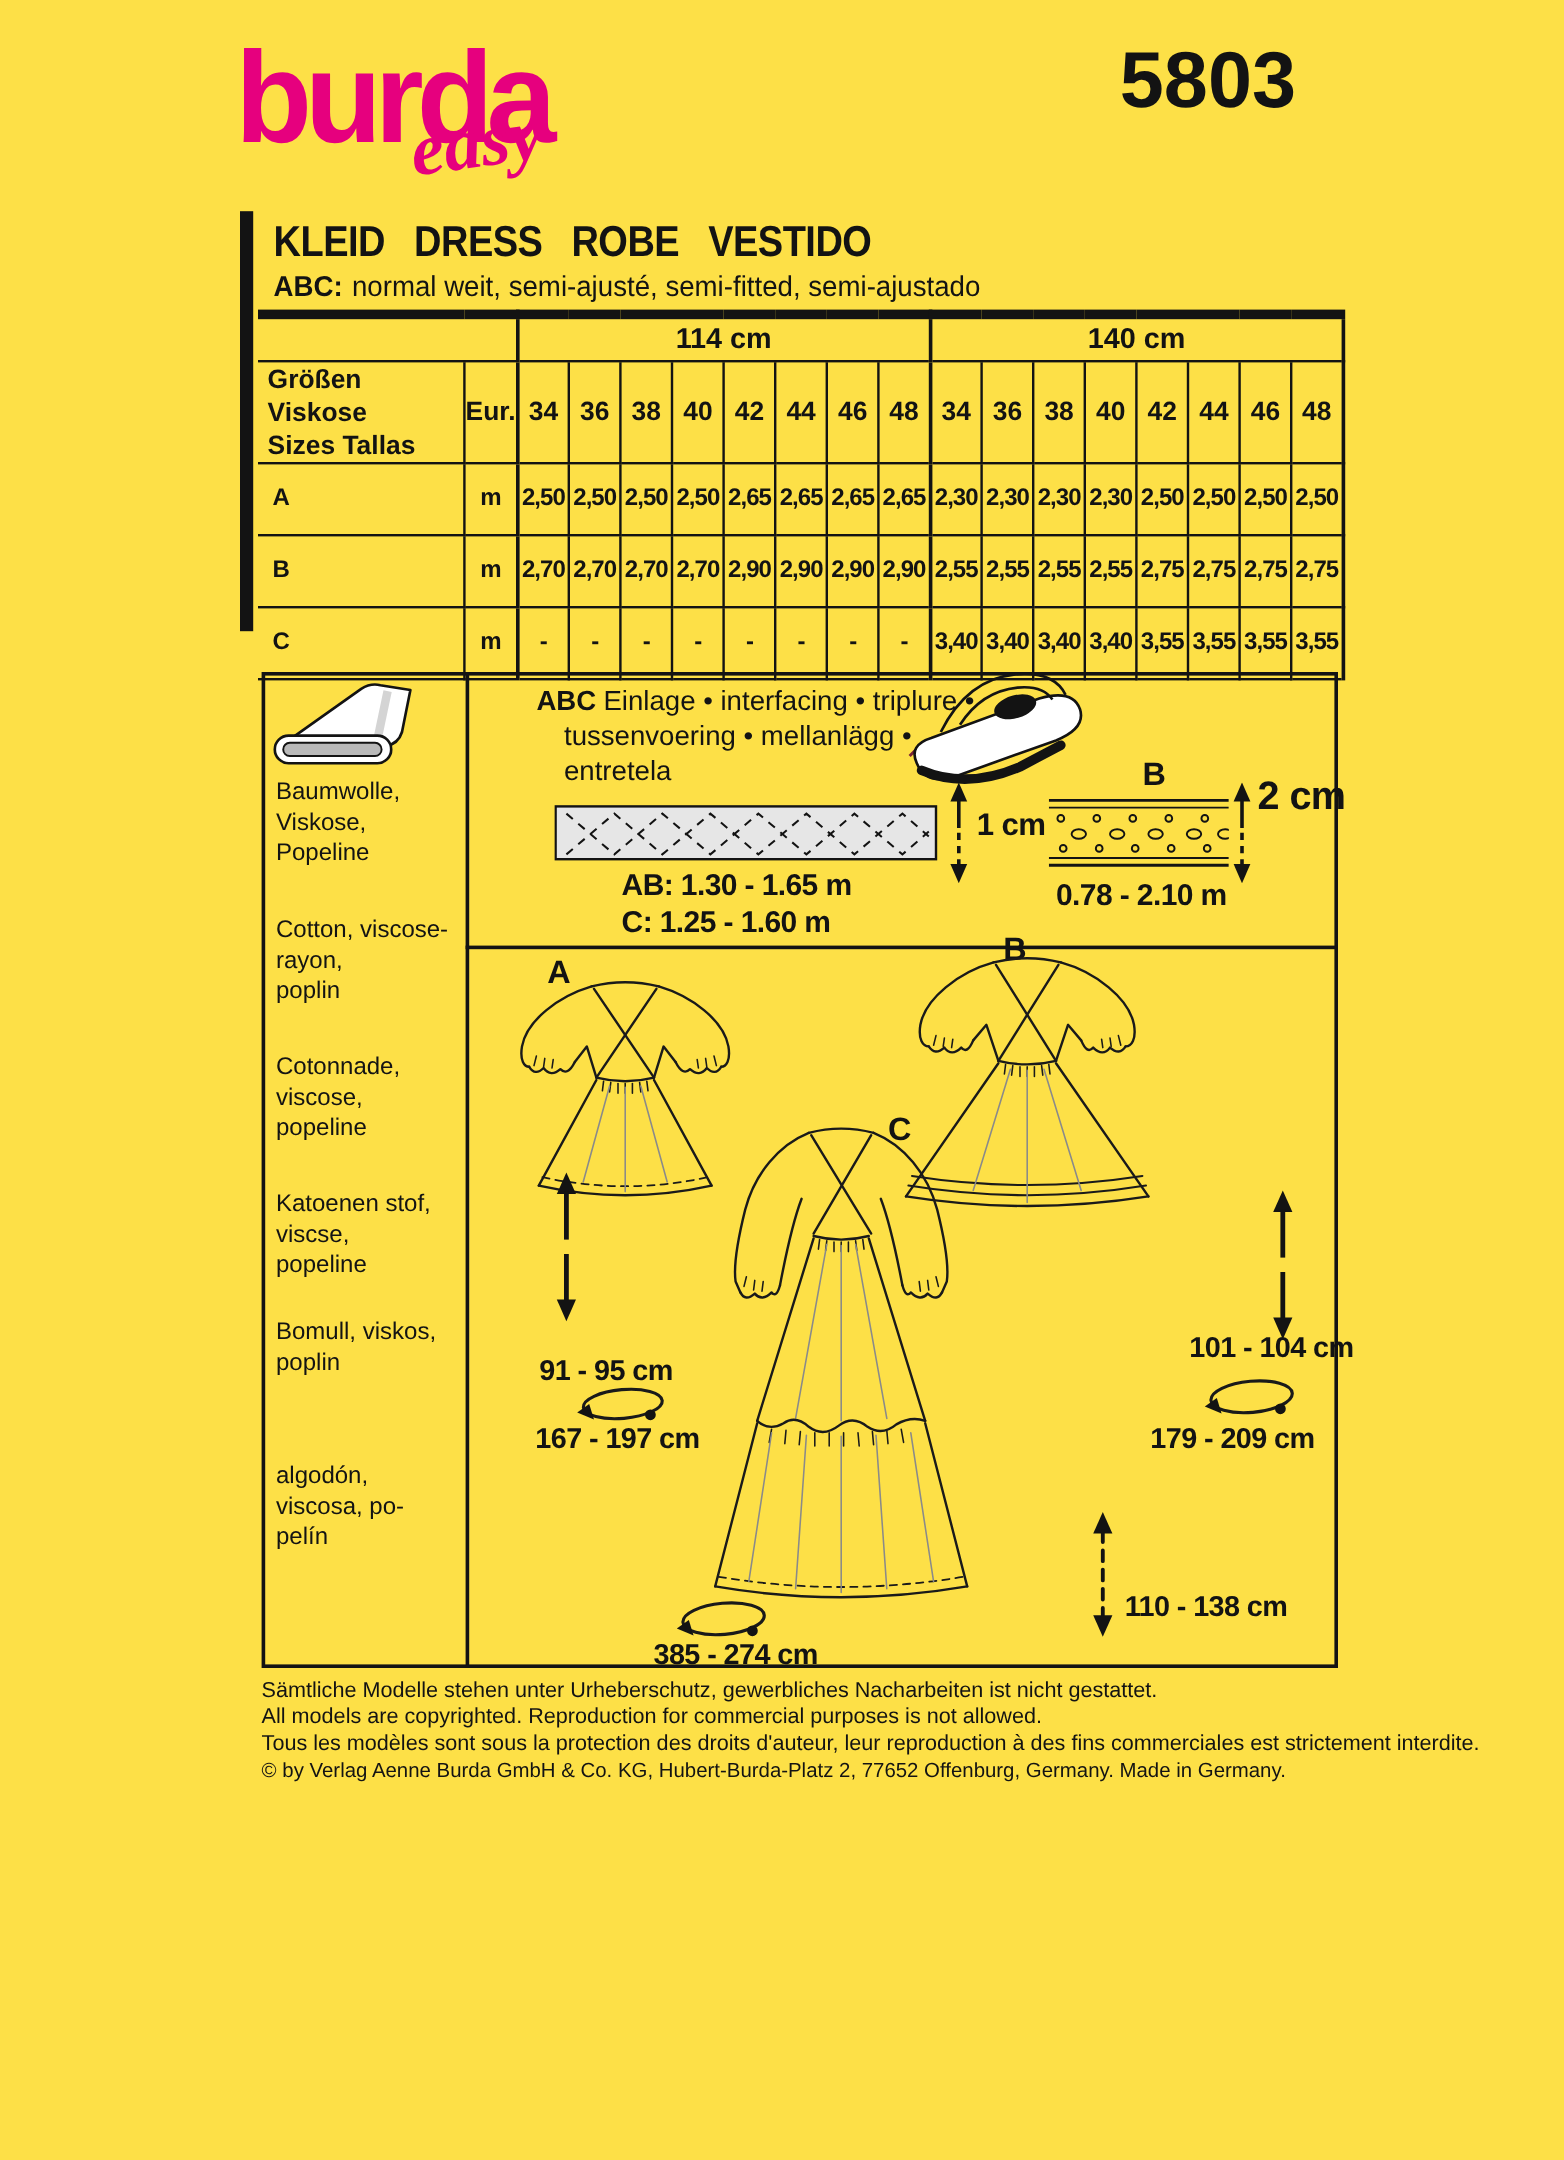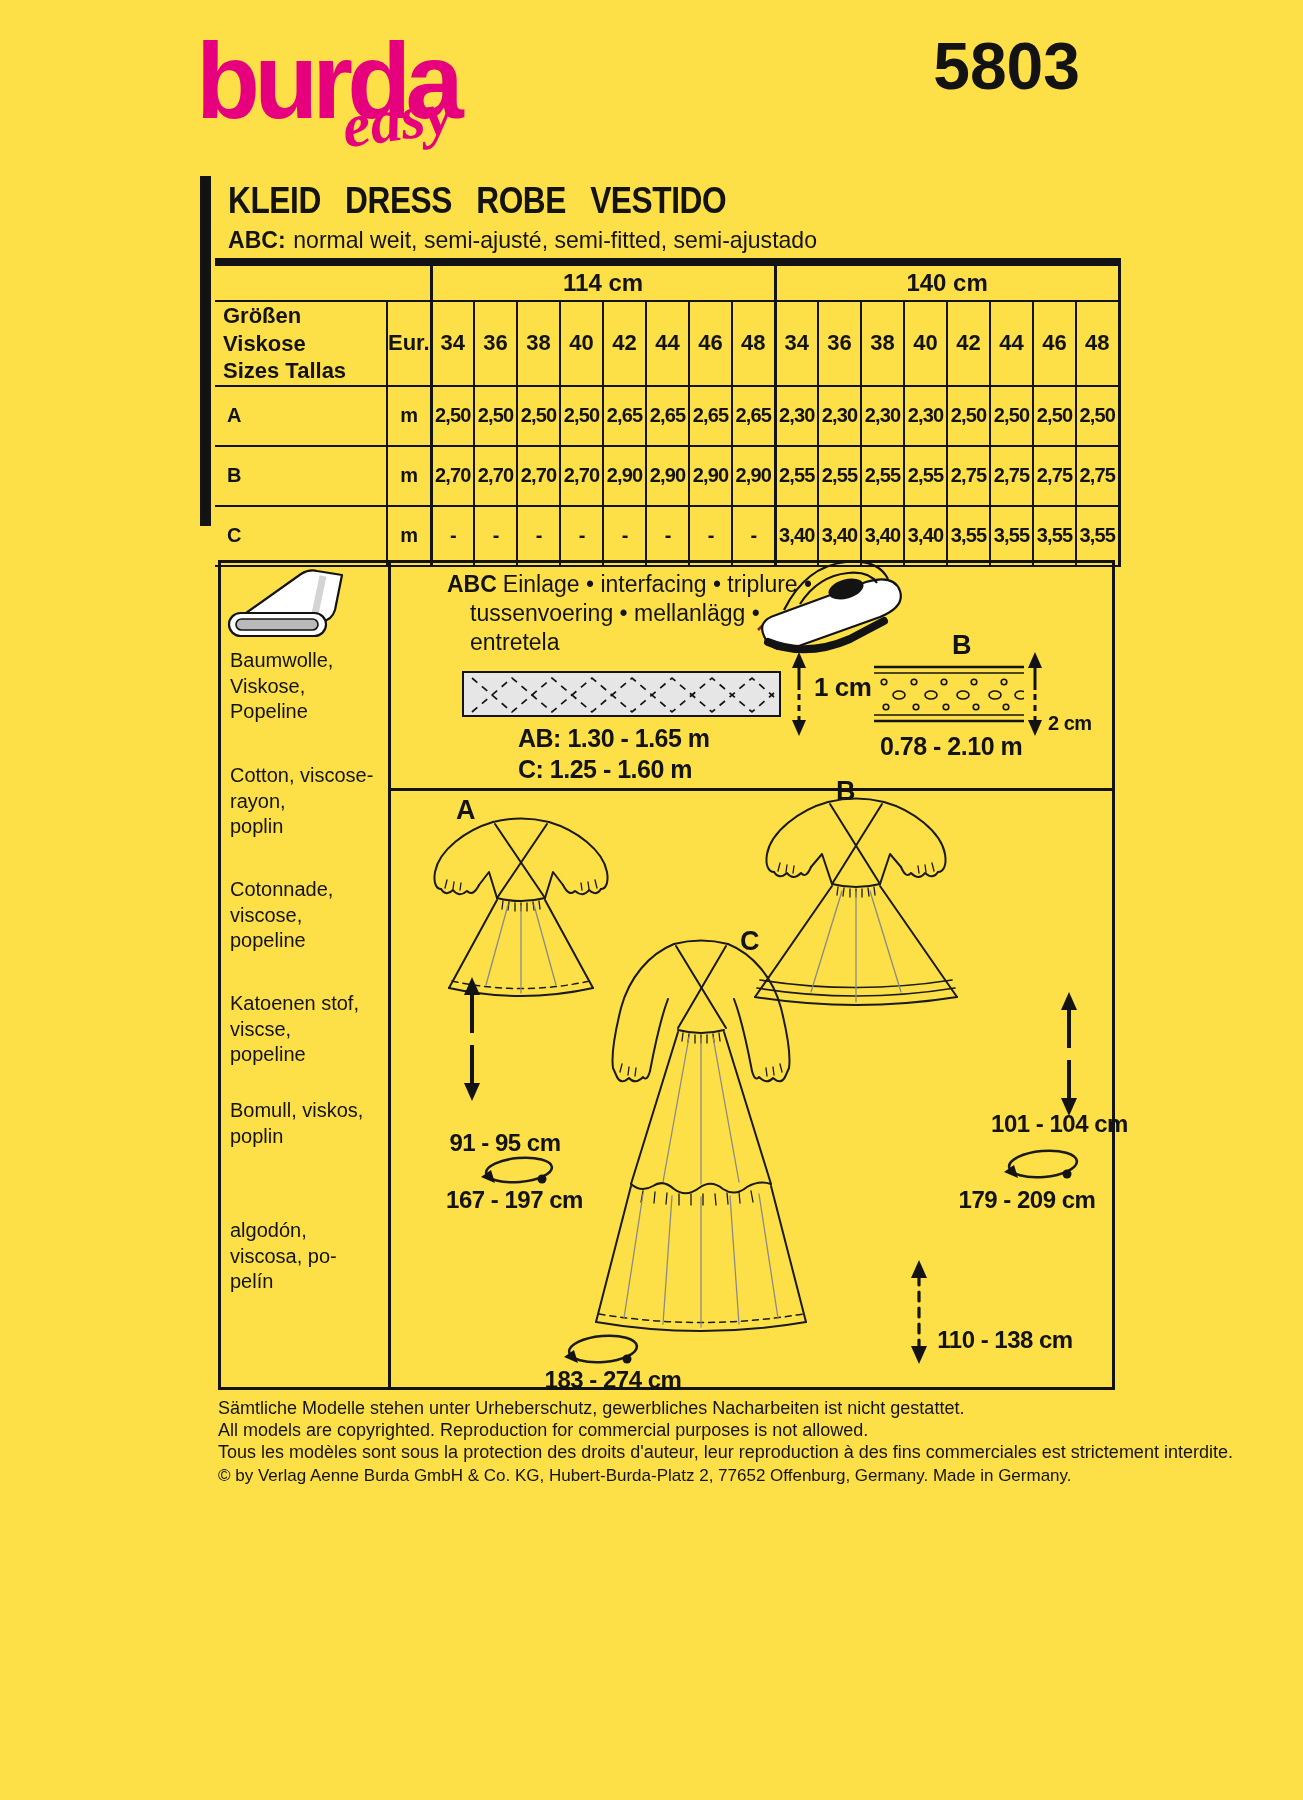--- a/index.html
+++ b/index.html
@@ -257,21 +257,21 @@
     <circle cx="72" cy="43" r="2.8" fill="none" stroke="#131313" stroke-width="1.6"></circle>
     <circle cx="102" cy="43" r="2.8" fill="none" stroke="#131313" stroke-width="1.6"></circle>
     <circle cx="132" cy="43" r="2.8" fill="none" stroke="#131313" stroke-width="1.6"></circle>
   </svg>
   <svg class="abs" style="left:1026px;top:652px;" width="18" height="84" viewBox="0 0 18 84">
     <polygon points="9,0 2,16 16,16" fill="#131313"></polygon>
     <line x1="9" y1="14" x2="9" y2="38" stroke="#131313" stroke-width="3"></line>
     <line x1="9" y1="42" x2="9" y2="70" stroke="#131313" stroke-width="3" stroke-dasharray="6,5"></line>
     <polygon points="9,84 2,68 16,68" fill="#131313"></polygon>
   </svg>
-  <div class="abs meas" style="left:1048px;top:712px;font-size:20px;">2 cm</div>
+  <div class="abs meas" style="left:1048px;top:644px;font-size:33px;">2 cm</div>
   <div class="abs meas" style="left:880px;top:732px;font-size:25px;">0.78 - 2.10 m</div>
 
   <div class="abs view-letter" style="left:456px;top:795px;">A</div>
   <div class="abs view-letter" style="left:836px;top:776px;">B</div>
   <div class="abs view-letter" style="left:740px;top:926px;">C</div>
 
   <svg class="abs" style="left:391px;top:792px;" width="723" height="596" viewBox="0 0 723 596">
     <g stroke="#1a1a1a" stroke-width="2" fill="none" stroke-linecap="round" stroke-linejoin="round">
 
       <g>
@@ -451,21 +451,21 @@
         <polygon points="-39,8 -25,14 -29,1" fill="#131313" stroke="none"></polygon>
         <circle cx="24" cy="10" r="4.5" fill="#131313" stroke="none"></circle>
       </g>
     </g>
   </svg>
 
   <div class="abs measure-label" style="left:430px;top:1112px;width:150px;margin-top:17px;">91 - 95 cm</div>
   <div class="abs measure-label" style="left:437px;top:1186px;width:155px;">167 - 197 cm</div>
   <div class="abs measure-label" style="left:982px;top:1110px;width:155px;">101 - 104 cm</div>
   <div class="abs measure-label" style="left:948px;top:1186px;width:158px;">179 - 209 cm</div>
-  <div class="abs measure-label" style="left:533px;top:1366px;width:160px;">183 - 274 cm</div>
+  <div class="abs measure-label" style="left:533px;top:1366px;width:160px;">385 - 274 cm</div>
   <div class="abs measure-label" style="left:925px;top:1326px;width:160px;">110 - 138 cm</div>
 
   <div class="abs legal" style="top:1398px;">Sämtliche Modelle stehen unter Urheberschutz, gewerbliches Nacharbeiten ist nicht gestattet.</div>
   <div class="abs legal" style="top:1420px;">All models are copyrighted. Reproduction for commercial purposes is not allowed.</div>
   <div class="abs legal" style="top:1442px;">Tous les modèles sont sous la protection des droits d'auteur, leur reproduction à des fins commerciales est strictement interdite.</div>
   <div class="abs legal-c" style="top:1466px;">© by Verlag Aenne Burda GmbH &amp; Co. KG, Hubert-Burda-Platz 2, 77652 Offenburg, Germany. Made in Germany.</div>
 
 </div>
 
 </body></html>

